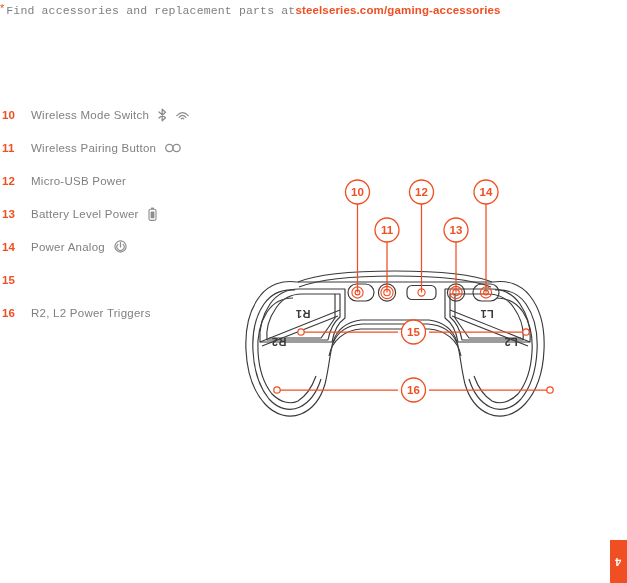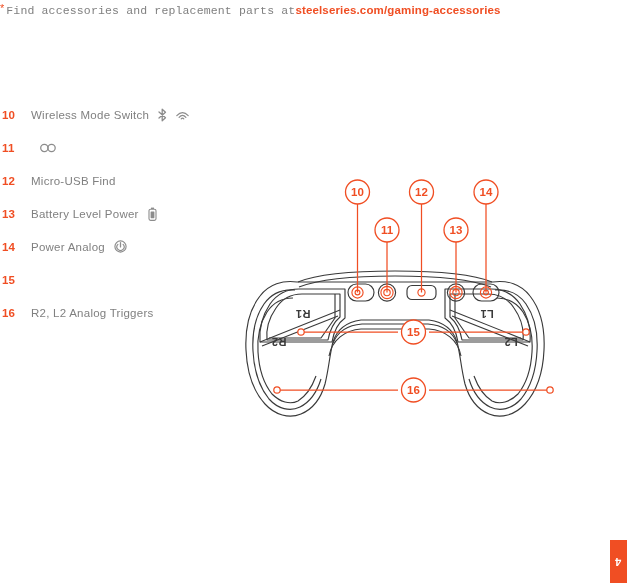--- a/index.html
+++ b/index.html
@@ -141,33 +141,34 @@
           <path d="M0.8 6.6 Q6.5 0.6 12.2 6.6" fill="none" stroke="#8c8c8c" stroke-width="1.2" stroke-linecap="round"></path>
           <path d="M3.1 8.3 Q6.5 4.6 9.9 8.3" fill="none" stroke="#8c8c8c" stroke-width="1.2" stroke-linecap="round"></path>
           <path d="M5.2 9.8 Q6.5 8.3 7.8 9.8" fill="none" stroke="#8c8c8c" stroke-width="1.2" stroke-linecap="round"></path>
         </svg>
       </span>
     </span>
   </div>
 
   <div class="legend-row">
     <span class="legend-num">11</span>
+    <span class="legend-label">Wireless Pairing Button</span>
     <span class="legend-icons">
       <span>
         <svg width="16" height="10" viewBox="0 0 16 10">
           <rect x="0.7" y="1.4" width="7.3" height="7.2" rx="3.6" fill="none" stroke="#8c8c8c" stroke-width="1.25"></rect>
           <rect x="7.9" y="1.4" width="7.3" height="7.2" rx="3.6" fill="none" stroke="#8c8c8c" stroke-width="1.25"></rect>
         </svg>
       </span>
     </span>
   </div>
 
   <div class="legend-row">
     <span class="legend-num">12</span>
-    <span class="legend-label">Micro-USB Find</span>
+    <span class="legend-label">Micro-USB Power</span>
   </div>
 
   <div class="legend-row">
     <span class="legend-num">13</span>
     <span class="legend-label">Battery Level Power</span>
     <span class="legend-icons">
       <span>
         <svg width="9" height="14" viewBox="0 0 9 14">
           <rect x="3" y="0.6" width="3" height="1.4" fill="#8c8c8c"></rect>
           <rect x="1" y="2.2" width="7" height="11.2" rx="1.6" fill="none" stroke="#8c8c8c" stroke-width="1.1"></rect>
@@ -190,21 +191,21 @@
       </span>
     </span>
   </div>
 
   <div class="legend-row">
     <span class="legend-num">15</span>
   </div>
 
   <div class="legend-row">
     <span class="legend-num">16</span>
-    <span class="legend-label">R2, L2 Analog Triggers</span>
+    <span class="legend-label">R2, L2 Power Triggers</span>
   </div>
 
 </div>
 
 <div class="diagram">
   <svg width="380" height="290" viewBox="0 0 380 290">
 
     <g fill="none" stroke="#3a3a3a" stroke-width="1.15" stroke-linejoin="round">
 
       <path d="M 62 112

